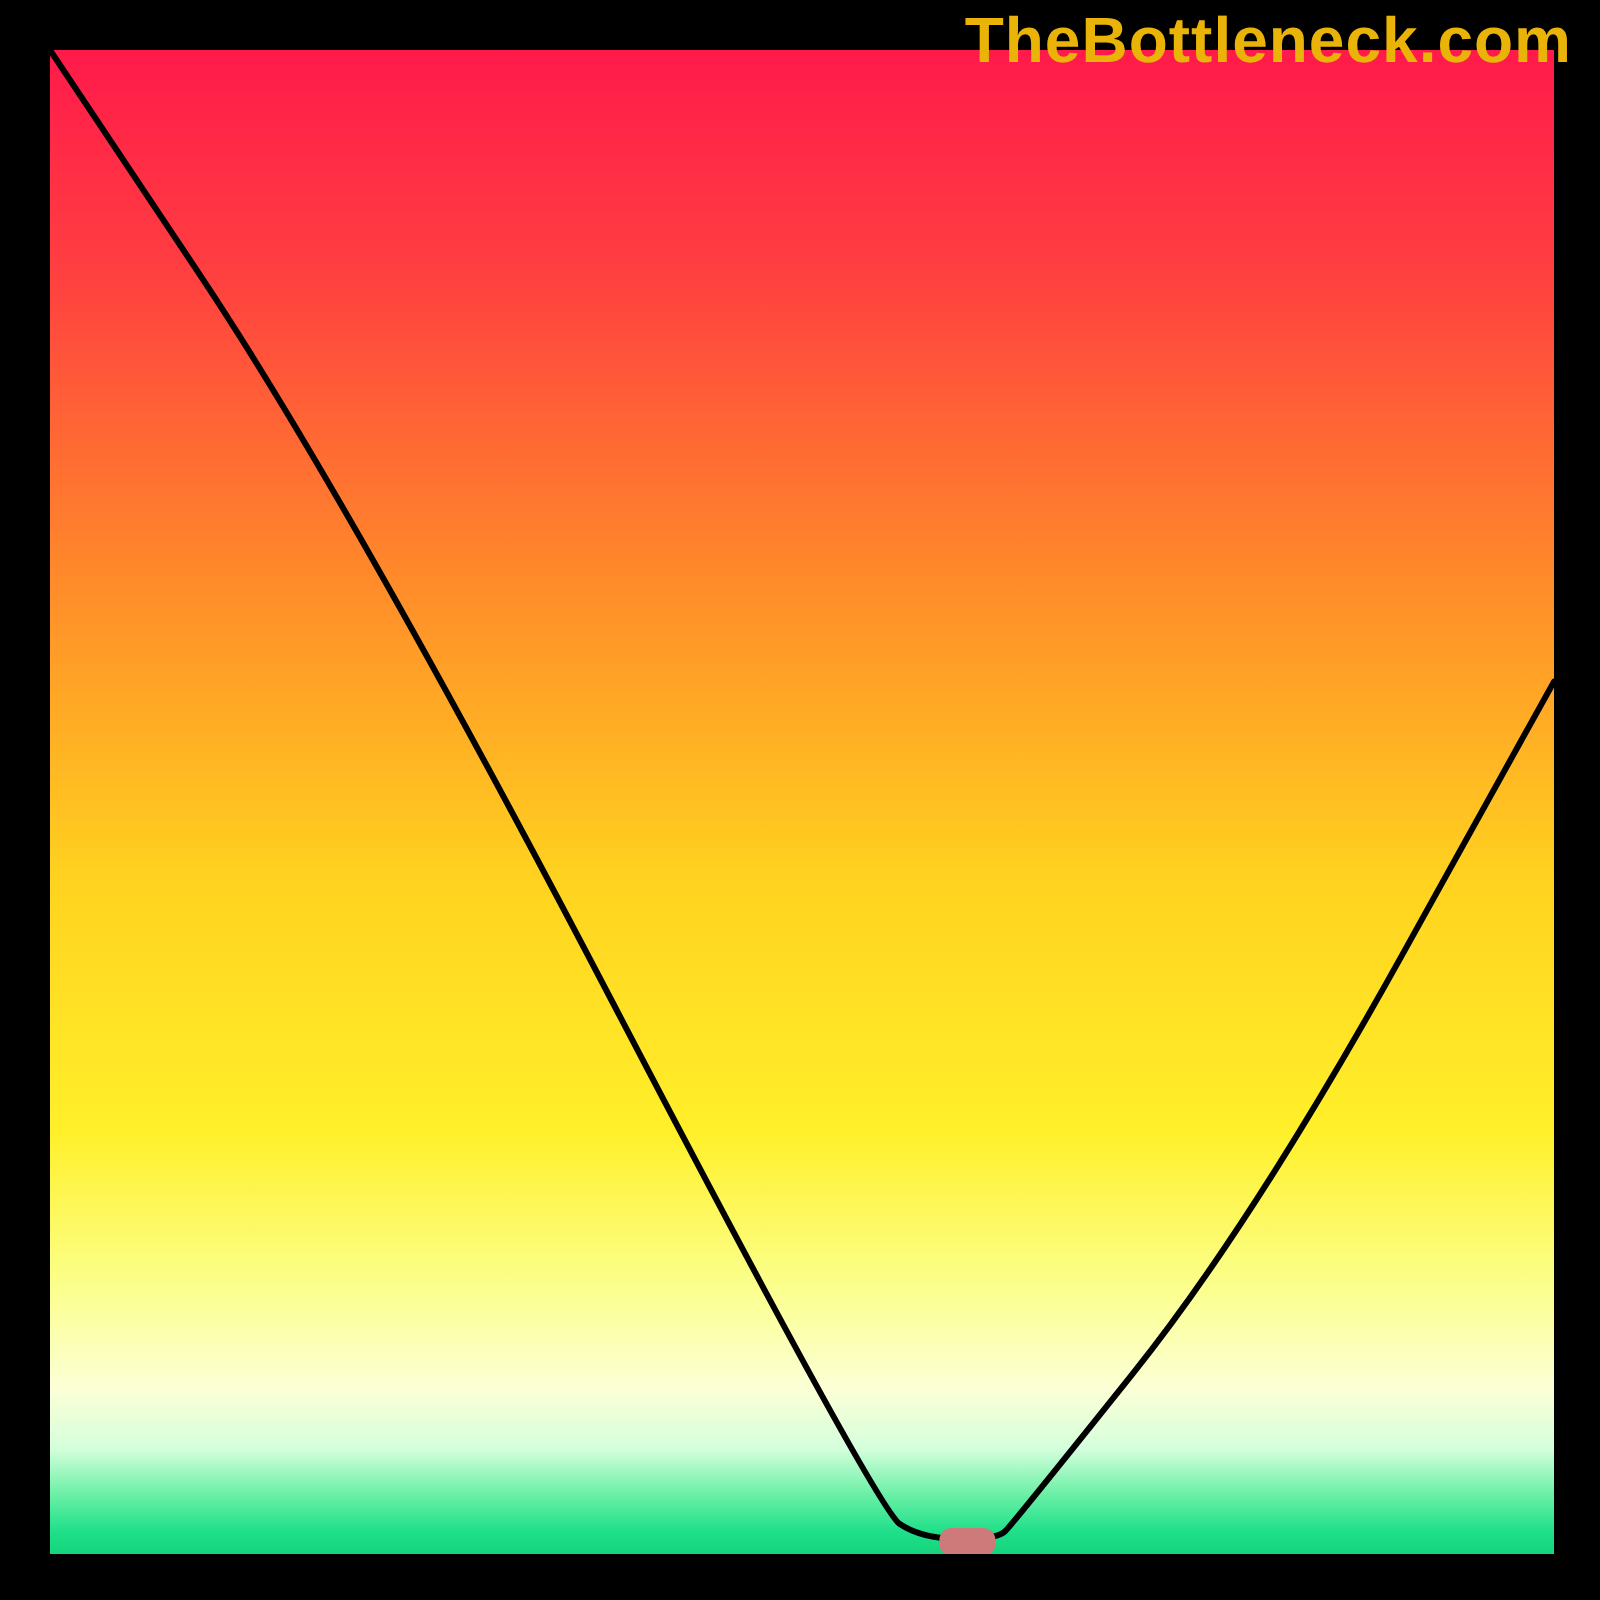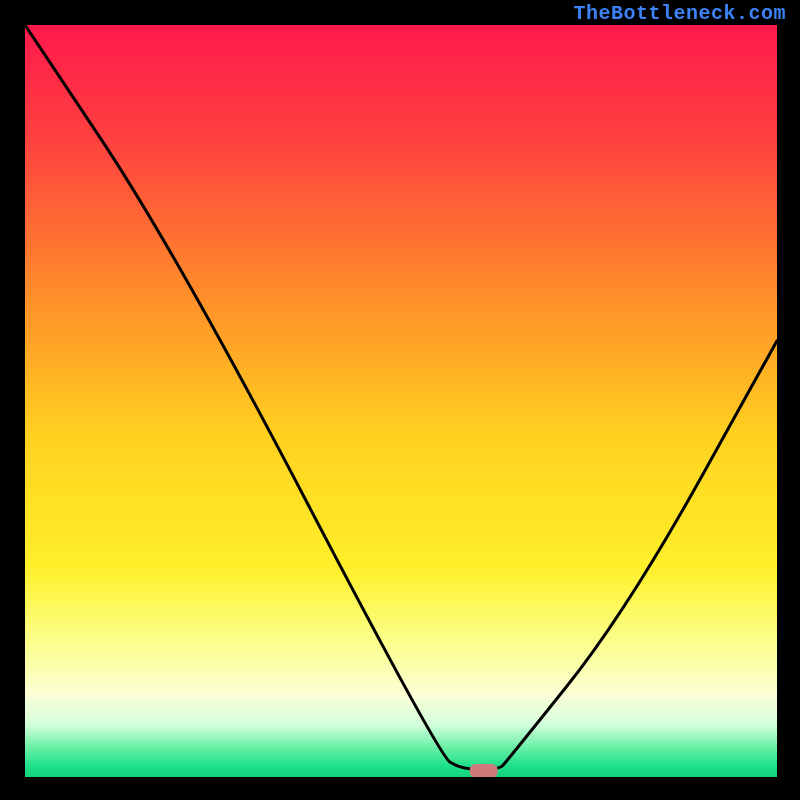--- a/index.html
+++ b/index.html
@@ -12,24 +12,24 @@
   }
   .container {
     position: relative;
     width: 800px;
     height: 800px;
   }
   .watermark {
     position: absolute;
     top: 2px;
     right: 14px;
-    font-family: Liberation Mono, monospace;
-    font-size: 20px;
+    font-family: Liberation Sans, sans-serif;
+    font-size: 32px;
     font-weight: bold;
-    color: #3b82f6;
+    color: #eab308;
     z-index: 10;
     letter-spacing: 0.5px;
   }
   .plot {
     position: absolute;
     left: 25px;
     top: 25px;
     width: 752px;
     height: 752px;
     background: #fff;

